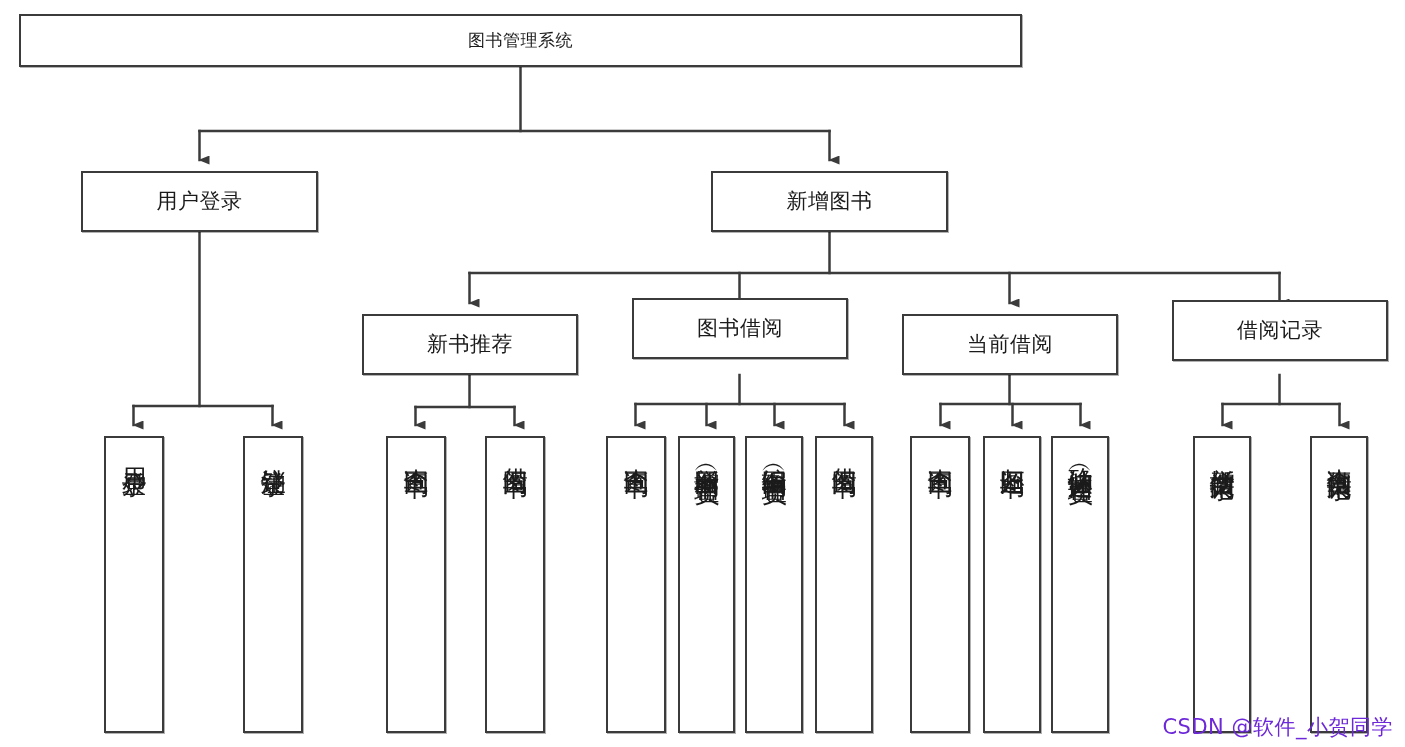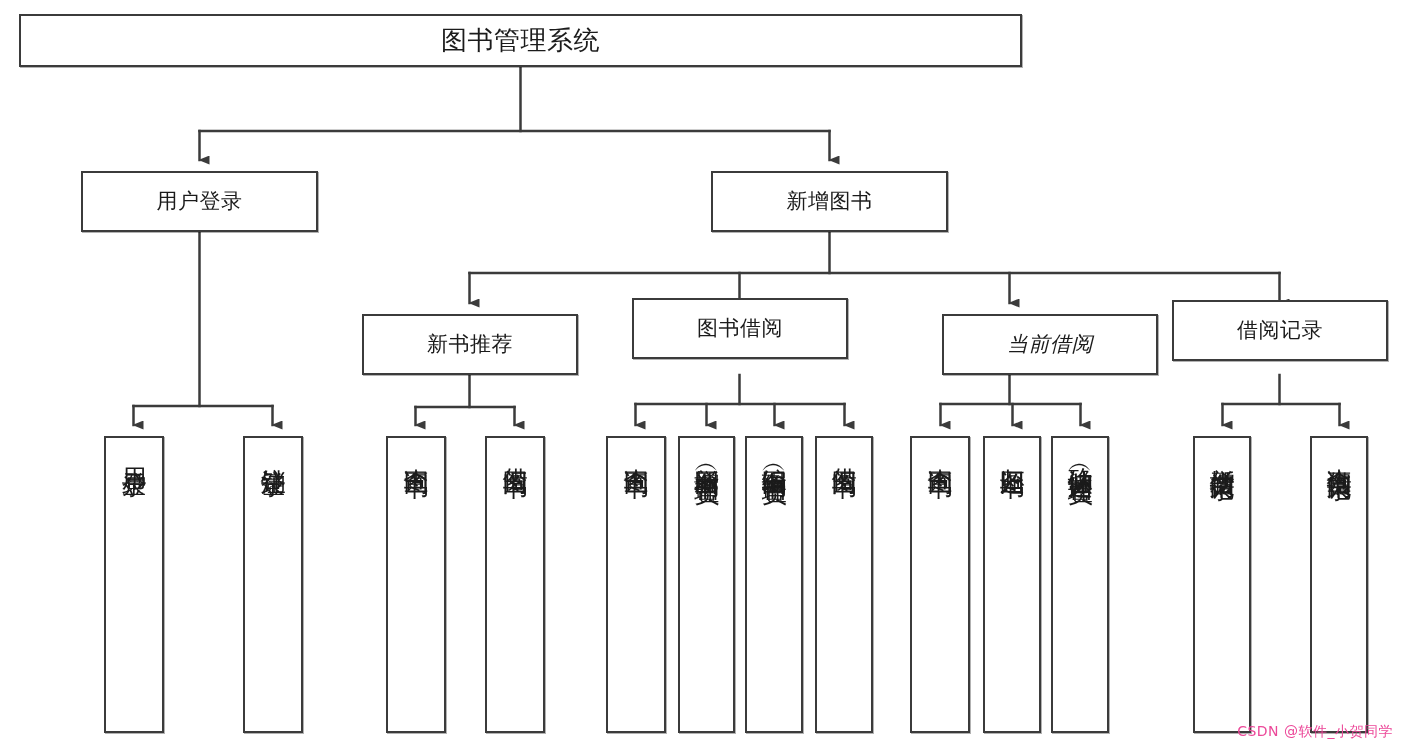--- a/index.html
+++ b/index.html
@@ -29,40 +29,40 @@
     box-shadow:1px 1px 0 rgba(0,0,0,0.30);
   }
   .node .label{
     color:#1b1b1b;
     letter-spacing:0.5px;
     white-space:nowrap;
     text-align:center;
   }
   
   .node.h .label{ font-size:21px; line-height:1.1; }
-  .node.root .label{ font-size:26px; }
+  .node.root .label{ font-size:17px; }
   
   .node.v{
     align-items:flex-start;
     padding-top:10px;
   }
   .node.v .label{
     writing-mode:vertical-rl;
     text-orientation:upright;
     font-size:25px;
     line-height:1.02;
     letter-spacing:2px;
     white-space:nowrap;
   }
   .watermark{
     position:absolute;
     right:12px;
     bottom:6px;
-    font-size:14px;
-    color:#ec4899;
+    font-size:21px;
+    color:#6d28d9;
     letter-spacing:0.5px;
     white-space:nowrap;
     user-select:none;
   }
 </style>
 </head>
 <body>
 
 <div id="diagram-root">
 
@@ -128,21 +128,21 @@
   <div class="node h" style="left:711px;top:171px;width:237px;height:61px;">
     <span class="label">新增图书</span>
   </div>
 
   <div class="node h" style="left:362px;top:314px;width:216px;height:61px;">
     <span class="label">新书推荐</span>
   </div>
   <div class="node h" style="left:632px;top:298px;width:216px;height:61px;">
     <span class="label">图书借阅</span>
   </div>
-  <div class="node h" style="left:942px;top:314px;width:216px;height:61px;font-style:italic;">
+  <div class="node h" style="left:902px;top:314px;width:216px;height:61px;">
     <span class="label">当前借阅</span>
   </div>
   <div class="node h" style="left:1172px;top:300px;width:216px;height:61px;">
     <span class="label">借阅记录</span>
   </div>
 
   <div class="node v" style="left:104px;top:436px;width:60px;height:297px;">
     <span class="label">用户登录</span>
   </div>
   <div class="node v" style="left:243px;top:436px;width:60px;height:297px;">

